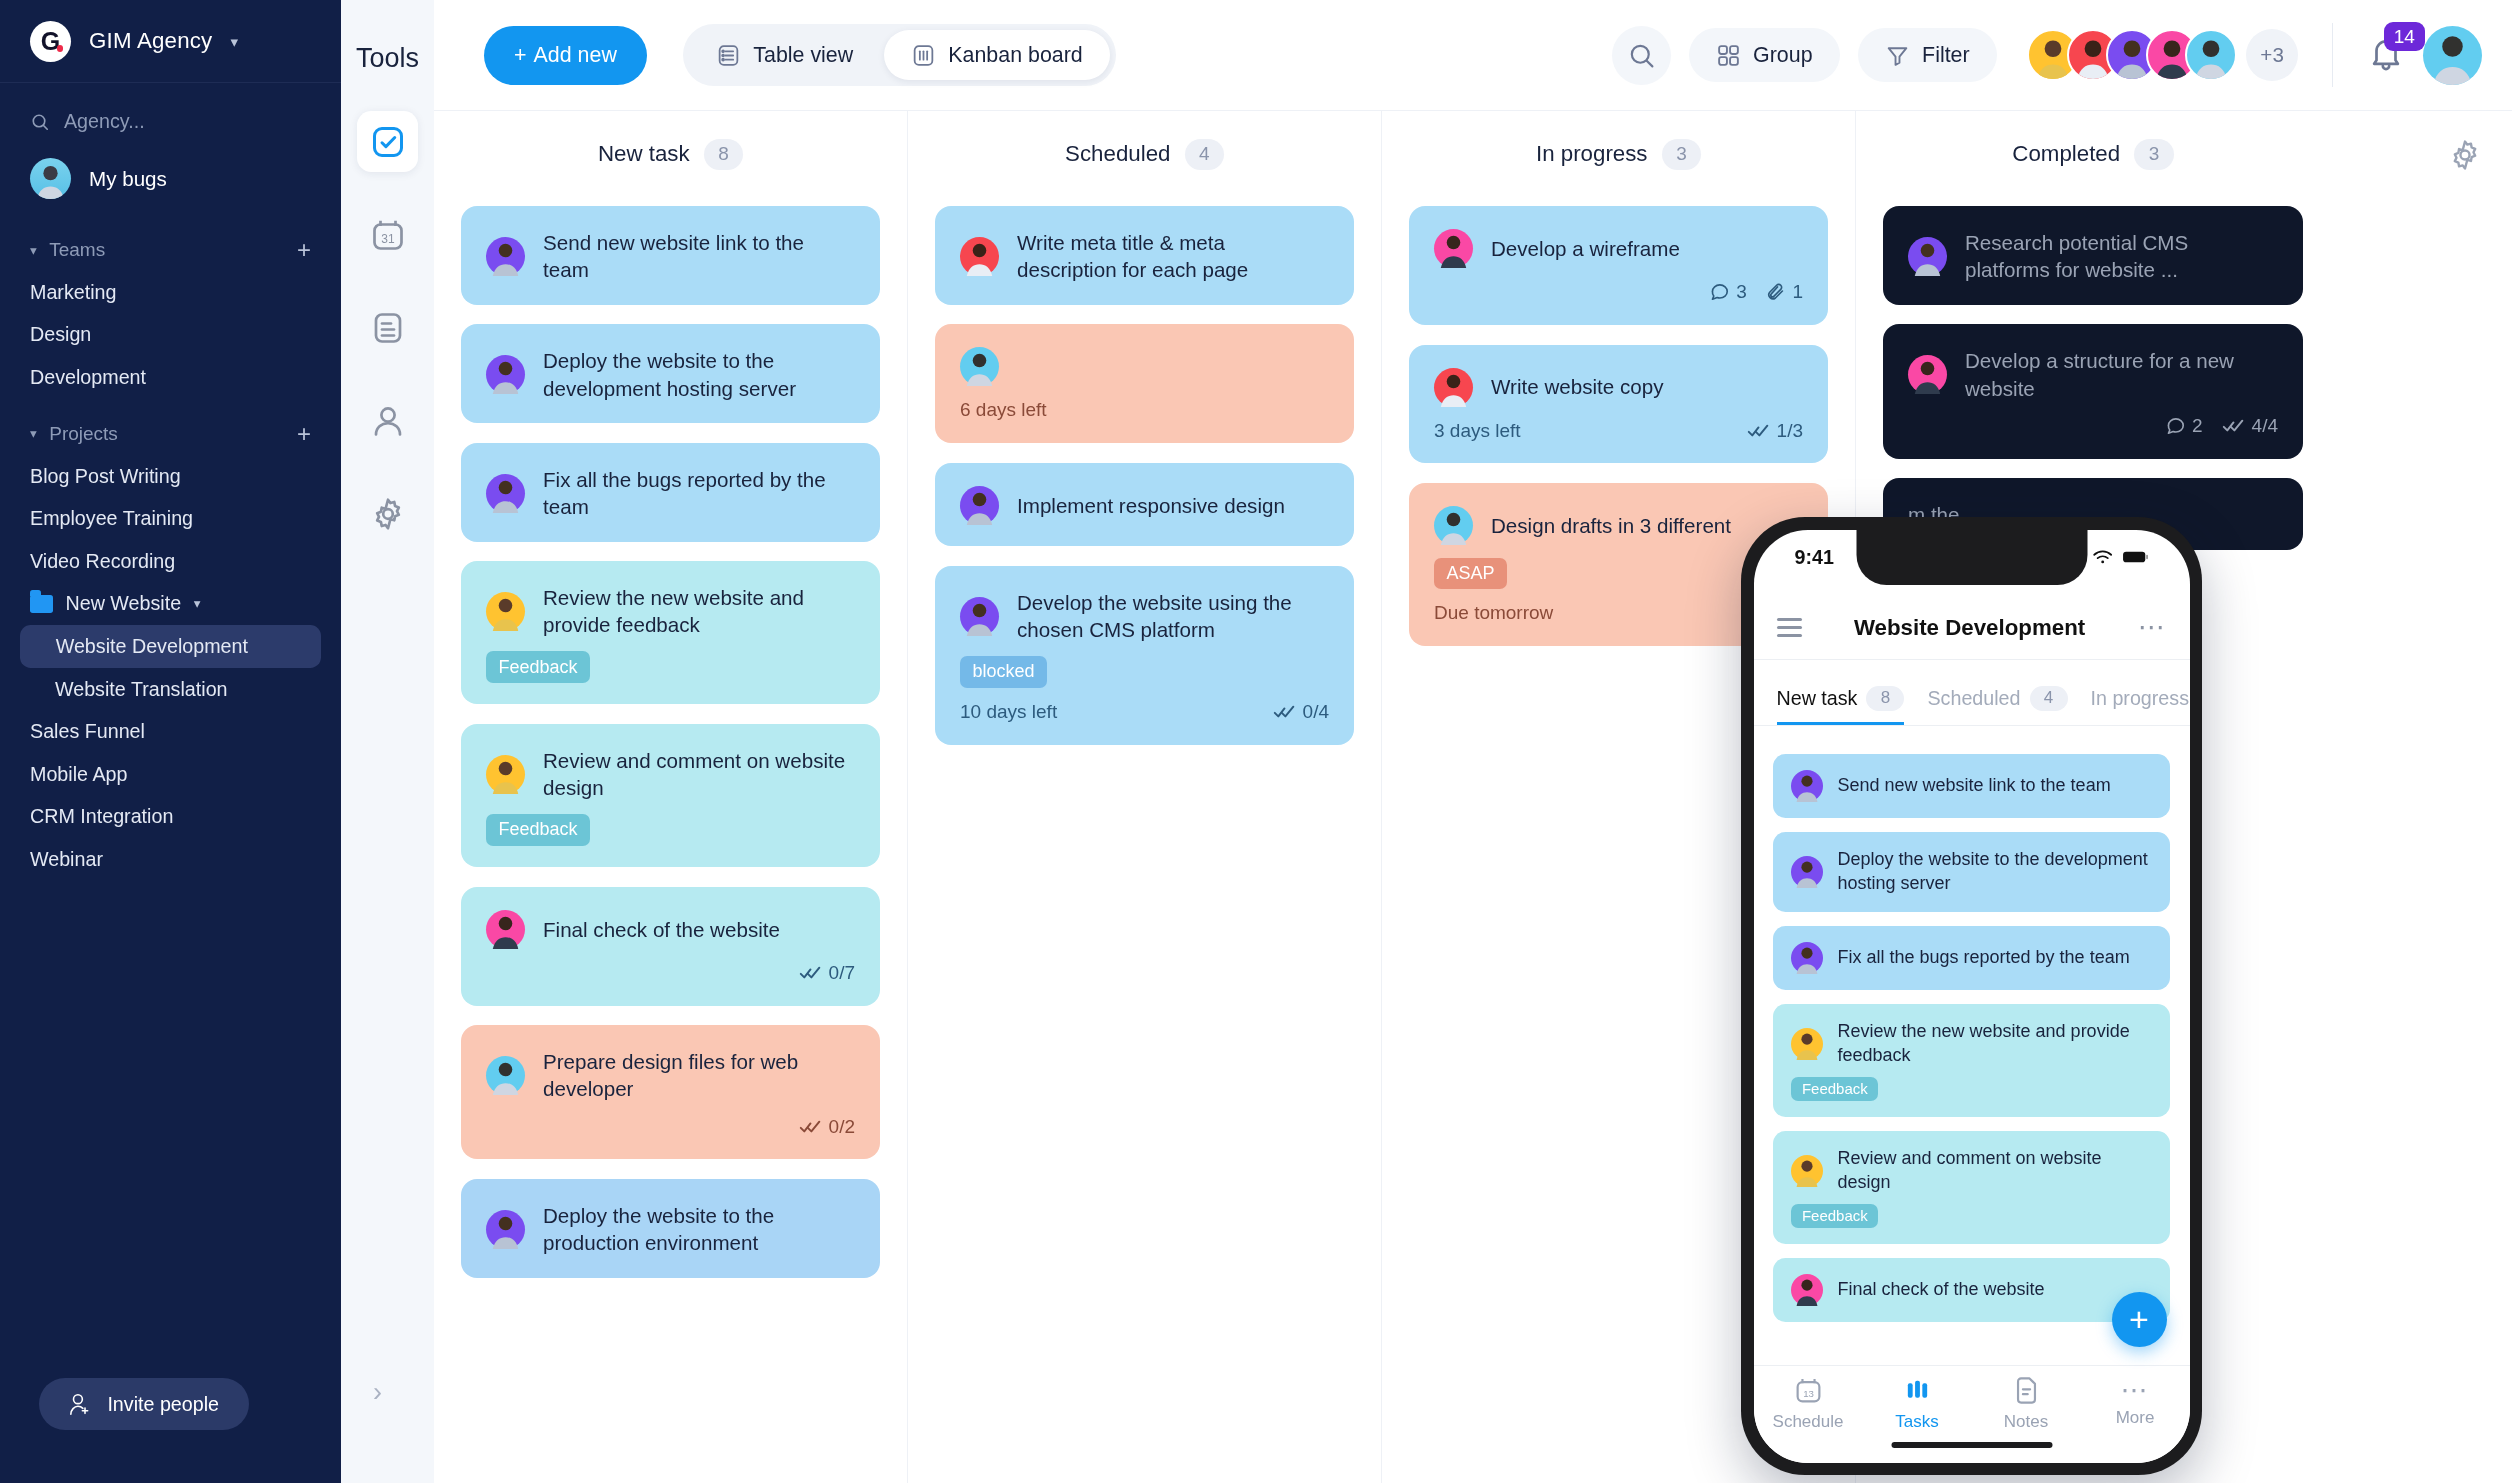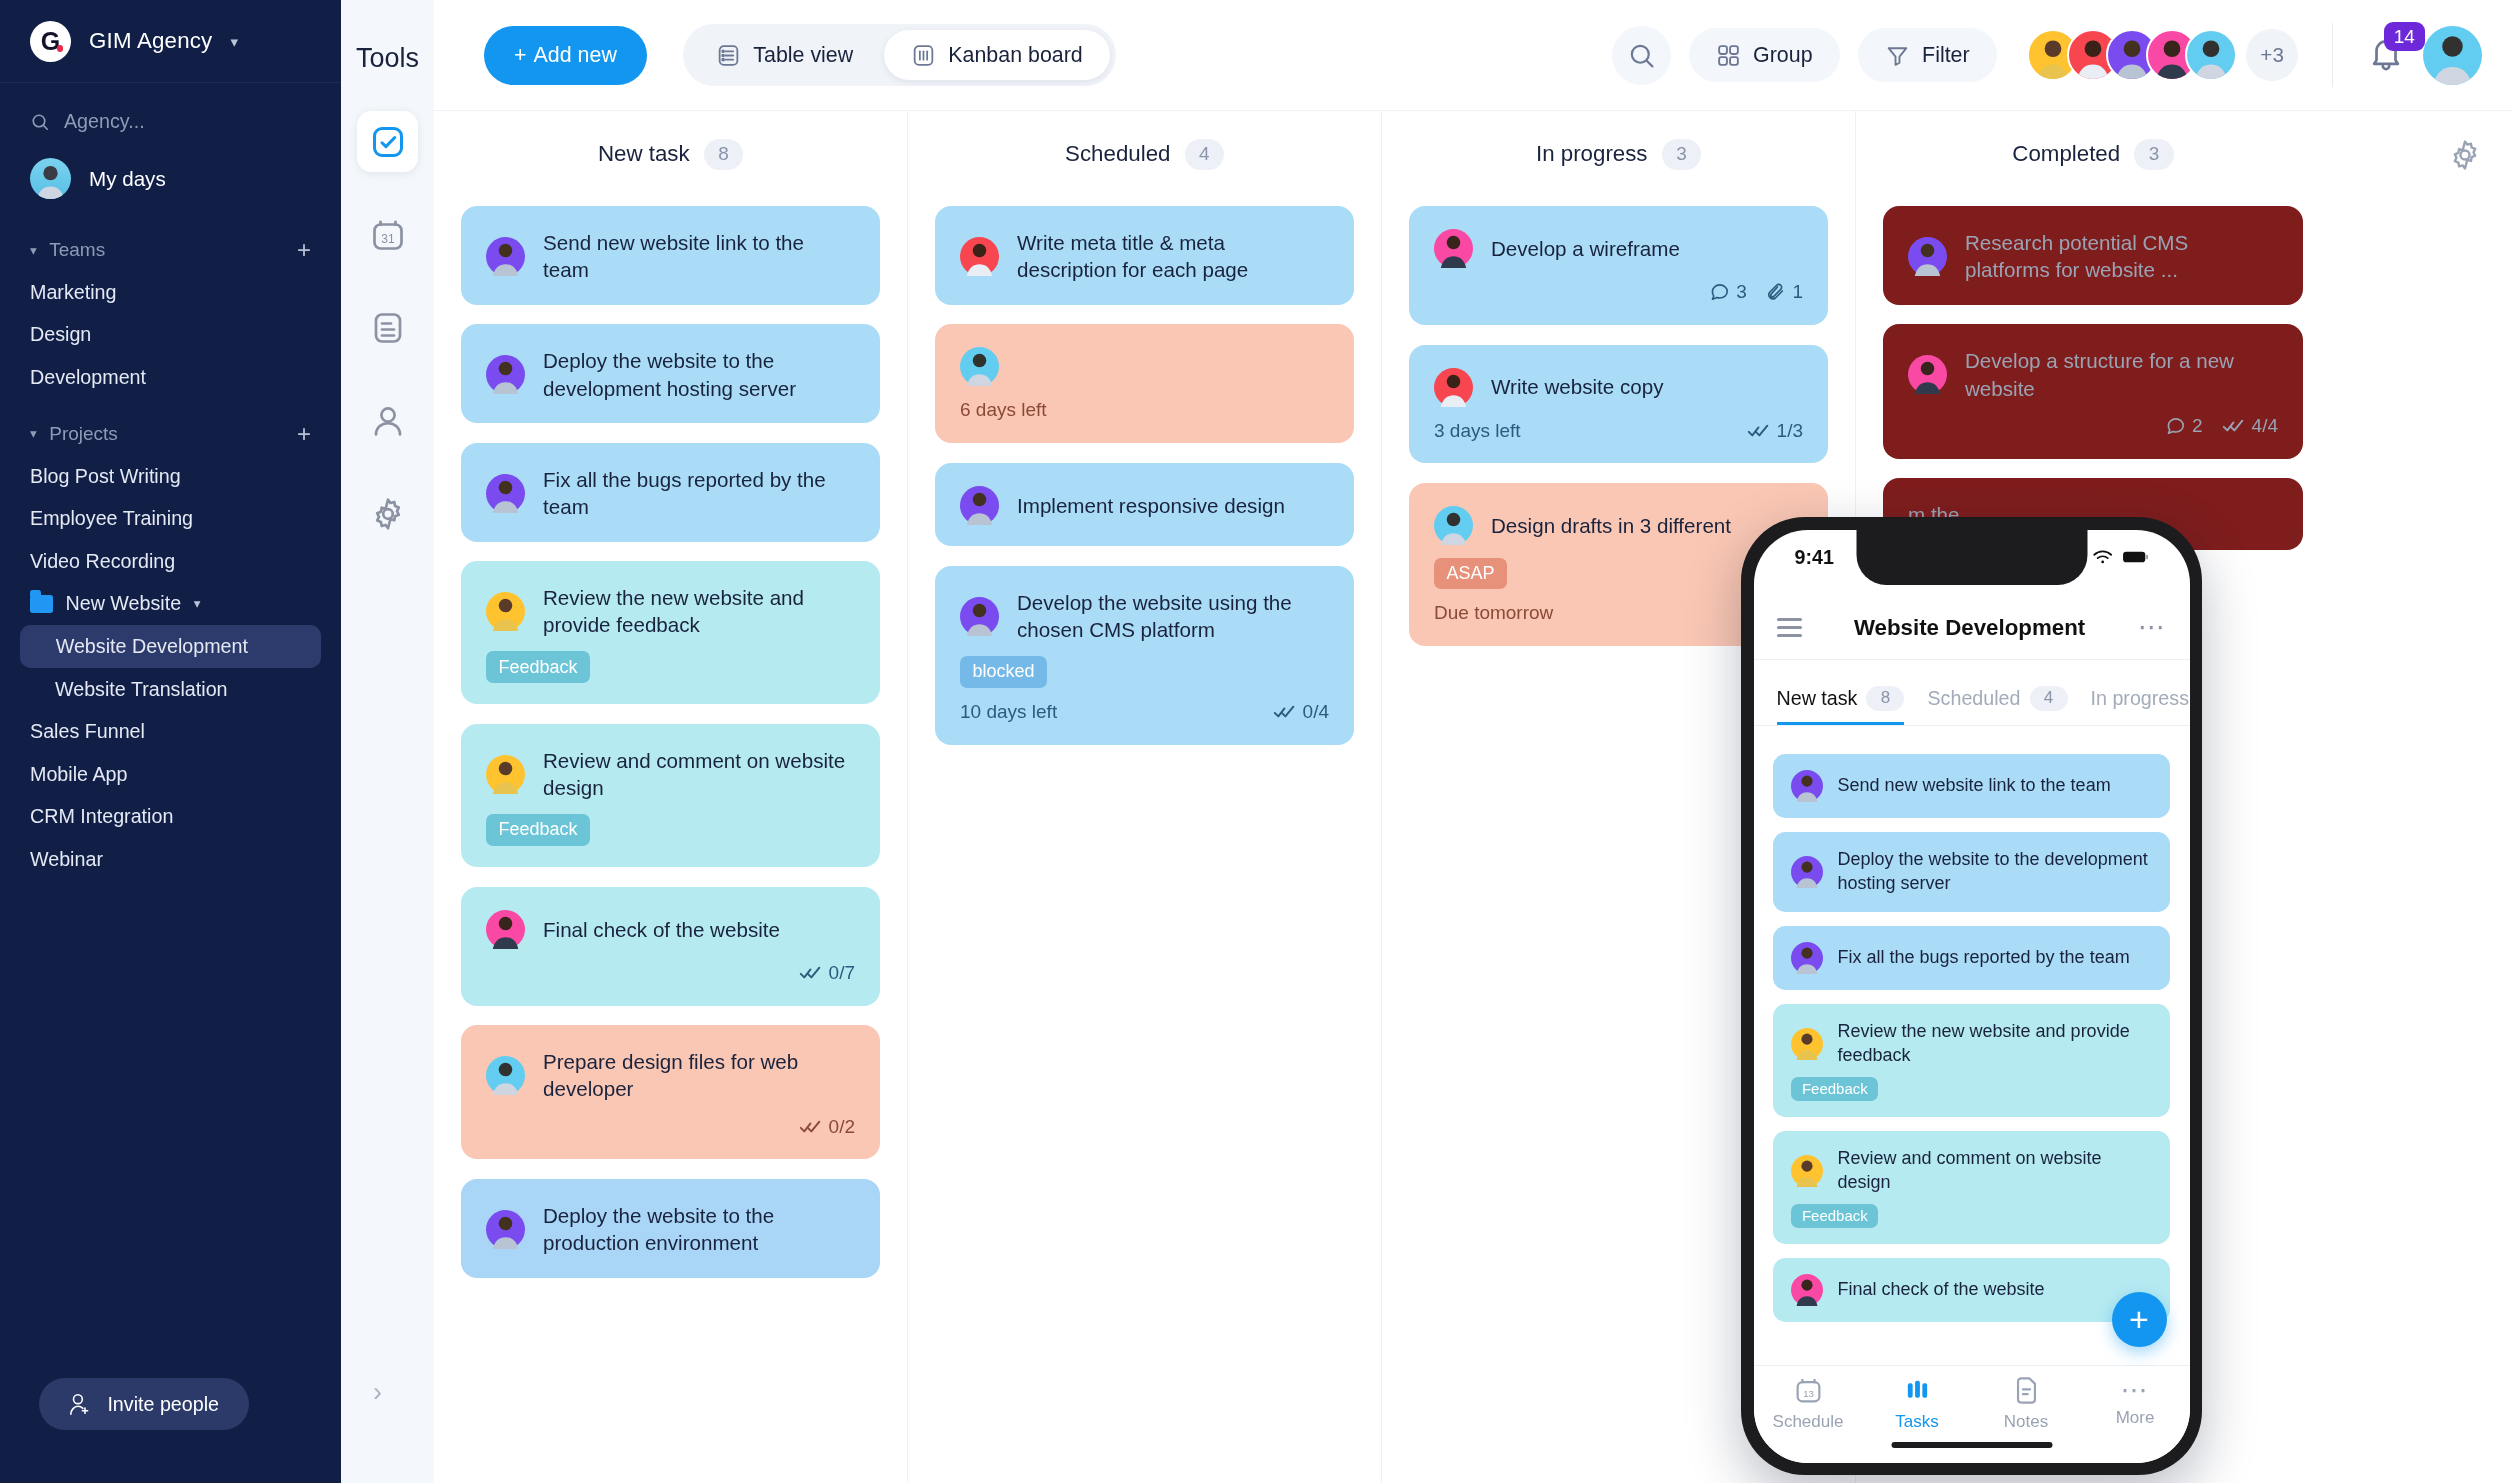--- a/index.html
+++ b/index.html
@@ -161,21 +161,21 @@
   }
   .cards { display: flex; flex-direction: column; gap: 19.7px; padding-top: 9px; }
   .card {
     border-radius: 16px; padding: 23px 25px 21.4px 25px; cursor: pointer;
     display: flex; flex-direction: column; gap: 12.5px;
   }
   .card.blue  { background: #aadcf7; }
   .card.blue2 { background: #a9d5f6; }
   .card.cyan  { background: #b6eaf1; }
   .card.peach { background: #fac7b4; }
-  .card.gray  { background: #7f1d1d; }
+  .card.gray  { background: #0f172a; }
   .card-main { display: flex; align-items: center; gap: 18px; }
   .card-av { width: 39px; height: 39px; border-radius: 50%; flex: none; }
   .card-title { font-size: 20.6px; line-height: 1.32; color: #19233d; }
   .card.gray .card-title { color: #9aa3b4; }
   .tag {
     align-self: flex-start; font-size: 18px; color: #ffffff;
     border-radius: 7.1px; padding: 5.4px 12.5px;
   }
   .tag.feedback { background: #6cc5d6; }
   .tag.blocked  { background: #74b9e8; }
@@ -291,21 +291,21 @@
       <span class="search-ph">Agency...</span>
     </div>
 
     <div class="mywork-row">
       <span class="avatar" style="background:linear-gradient(180deg,#7ad2ee,#57c0e6)">
         <svg viewBox="0 0 46 46" width="41" height="41">
             <circle cx="23" cy="17" r="8" fill="#3b3b45"></circle>
             <path d="M8 46c2-10 8-14 15-14s13 4 15 14z" fill="#cfd6e2"></path>
           </svg>
       </span>
-      <span class="mywork-label">My days</span>
+      <span class="mywork-label">My bugs</span>
     </div>
 
     <div class="sec-head">
       <span class="chev-s">▾</span>
       <span class="sec-title">Teams</span>
       <span class="plus">+</span>
     </div>
     <div class="nav-item">
         <span>Marketing</span>
       </div>

